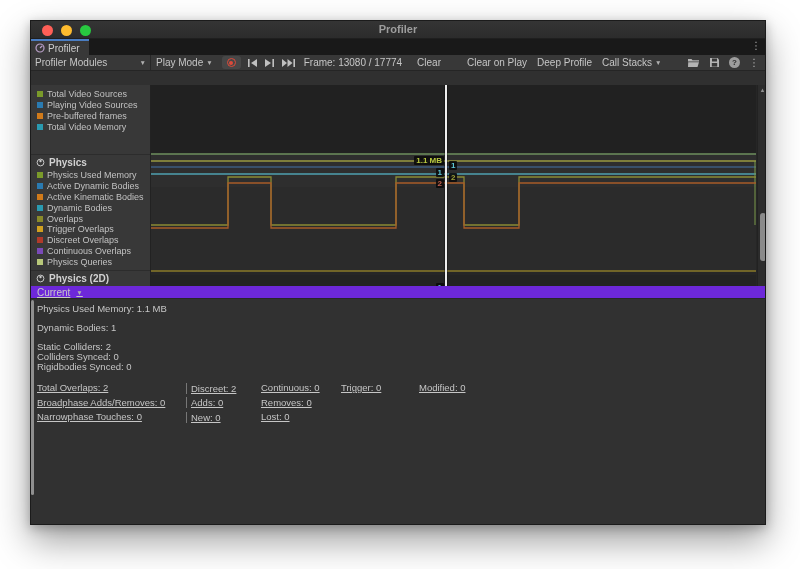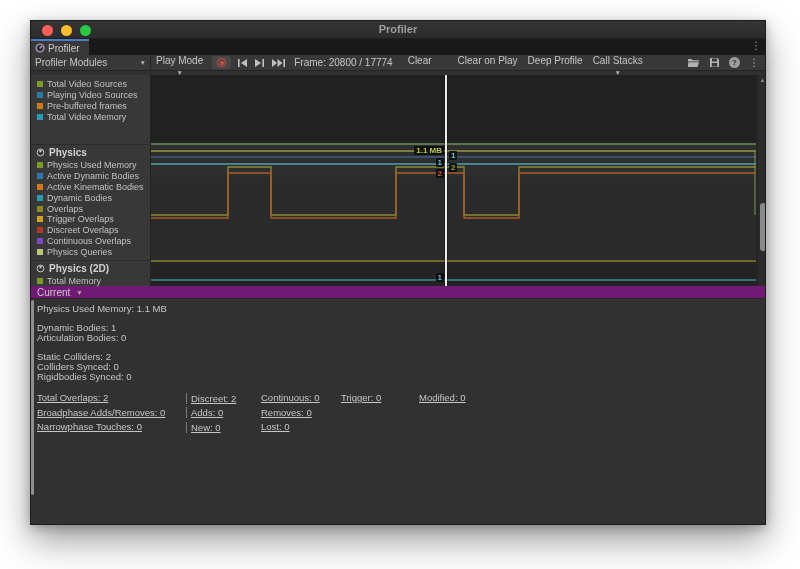--- a/index.html
+++ b/index.html
@@ -23,36 +23,36 @@
     display:flex; align-items:center; padding-left:4px; gap:3px; }
   .tab-label { font-size:10px; color:#cdcdcd; }
   .tabbar-kebab { position:absolute; right:4px; top:1px; color:#aaaaaa; font-size:10px; }
 
   
   .toolbar { position:relative; height:16px; background:#383838; border-bottom:1px solid #252525;
     display:flex; align-items:center; font-size:10px; color:#c6c6c6; }
   .modules-btn { width:120px; height:100%; display:flex; align-items:center;
     padding:0 4px; border-right:1px solid #272727;justify-content:flex-end; }
   .modules-btn .grow { flex:1; }
-  .tb-btn { padding:0 5px; height:100%; display:flex; align-items:center; gap:3px; white-space:nowrap;flex-direction:column; }
+  .tb-btn { padding:0 5px; height:100%; display:flex; align-items:center; gap:3px; white-space:nowrap; }
   .arrow { font-size:6.5px; color:#b0b0b0; }
   .record-btn { margin-left:4px; width:19px; height:13px; border-radius:3px; background:#474747;
     display:flex; align-items:center; justify-content:center; }
   .rec-ring { width:9px; height:9px; border-radius:50%; border:1.5px solid #dd4a3a;
     display:flex; align-items:center; justify-content:center; }
   .rec-dot { width:4px; height:4px; border-radius:50%; background:#dd4a3a; }
   .transport { display:flex; align-items:center; gap:6px; margin-left:6px; }
   .frame-label { margin-left:8px; white-space:nowrap; }
   .clear-btn { margin-left:10px; }
   .clear-on-play { margin-left:16px; }
   .tb-icons { margin-left:auto; display:flex; align-items:center; gap:9px; padding-right:6px; }
   .kebab { color:#b5b5b5; font-size:10px; }
 
   
-  .main { position:absolute; left:0; top:54px; width:736px; height:215px; background:#262626; }
+  .main { position:absolute; left:0; top:64px; width:736px; height:215px; background:#262626; }
   .sidebar { position:absolute; left:0; top:0; width:120px; height:215px; background:#383838;
     border-right:1px solid #222222; overflow:hidden; }
   .module-section { border-top:1px solid #2c2c2c; }
   .module-section.first { border-top:none; }
   .module-header { height:15px; display:flex; align-items:center; gap:4px; padding-left:5px;
     color:#d2d2d2; font-size:10px; font-weight:bold; }
   .legend-item { height:10.8px; display:flex; align-items:center; padding-left:6px; gap:4px; }
   .legend-swatch { width:6px; height:6px; flex:0 0 auto; }
   .legend-label { font-size:9px; color:#c2c2c2; white-space:nowrap; }
 
@@ -64,22 +64,22 @@
     background:rgba(10,10,10,.88); padding:0 2px; border-radius:1px; white-space:nowrap; }
 
   .vscroll { position:absolute; right:0; top:0; width:10px; height:215px; background:#2c2c2c;
     border-left:1px solid #222; }
   .vscroll .up { position:absolute; top:2px; left:0; right:0; text-align:center;
     font-size:6px; color:#8f8f8f; }
   .vthumb { position:absolute; left:2px; width:6px; border-radius:3px; background:#8a8a8a; }
 
   
   .details { position:absolute; left:0; top:265px; width:736px; height:240px; background:#313131; }
-  .current-bar { height:13px; background:#701a75; border-bottom:1px solid #272727;
-    display:flex; align-items:center; padding-left:6px; gap:6px; font-size:10px; color:#c8c8c8; }
+  .current-bar { height:13px; background:#6d28d9; border-bottom:1px solid #272727;
+    display:flex; align-items:center; padding-left:6px; gap:6px; font-size:10px; color:#c8c8c8;text-decoration:underline; }
   .details-scroll { position:absolute; left:0; top:14px; width:3px; height:195px;
     background:#8f8f8f; border-radius:2px; }
   .details-body { position:absolute; left:6px; right:10px; top:18px; font-size:9.5px;
     line-height:10px; color:#c6c6c6; }
   .dgroup { margin-bottom:9px; }
   .dtable { margin-top:3px; }
   .drow { display:grid; grid-template-columns:149px 75px 80px 78px auto; height:14.5px;
     align-items:center; }
   .dcell { white-space:nowrap;text-decoration:underline; }
   .dcell.sep { border-left:1px solid #777777; padding-left:4px; height:11px; line-height:11px; }
@@ -134,21 +134,21 @@
       <svg class="icon-svg" width="11" height="10" viewBox="0 0 11 10">
         <path d="M1,1 L7,5 L1,9 Z" fill="#c0c0c0"></path>
         <rect x="8.4" y="1" width="1.6" height="8" fill="#c0c0c0"></rect>
       </svg>
       <svg class="icon-svg" width="15" height="10" viewBox="0 0 15 10">
         <path d="M1,1 L6,5 L1,9 Z" fill="#c0c0c0"></path>
         <path d="M6.5,1 L11.5,5 L6.5,9 Z" fill="#c0c0c0"></path>
         <rect x="12.4" y="1" width="1.6" height="8" fill="#c0c0c0"></rect>
       </svg>
     </div>
-    <div class="frame-label">Frame: 20800 / 17774</div>
+    <div class="frame-label">Frame: 13080 / 17774</div>
     <div class="tb-btn clear-btn">
       <span>Clear</span>
     </div>
     <div class="tb-btn clear-on-play">
       <span>Clear on Play</span>
     </div>
     <div class="tb-btn">
       <span>Deep Profile</span>
     </div>
     <div class="tb-btn">
@@ -287,21 +287,20 @@
       <span class="arrow">▼</span>
     </div>
     <div class="details-scroll"></div>
     <div class="details-body">
       <div id="details-groups">
           <div class="dgroup">
             <div class="dline">Physics Used Memory: 1.1 MB</div>
           </div>
           <div class="dgroup">
             <div class="dline">Dynamic Bodies: 1</div>
-            <div class="dline">Articulation Bodies: 0</div>
           </div>
           <div class="dgroup">
             <div class="dline">Static Colliders: 2</div>
             <div class="dline">Colliders Synced: 0</div>
             <div class="dline">Rigidbodies Synced: 0</div>
           </div>
         </div>
       <div class="dtable" id="details-table">
           <div class="drow">
             <div class="dcell">Total Overlaps: 2</div>

